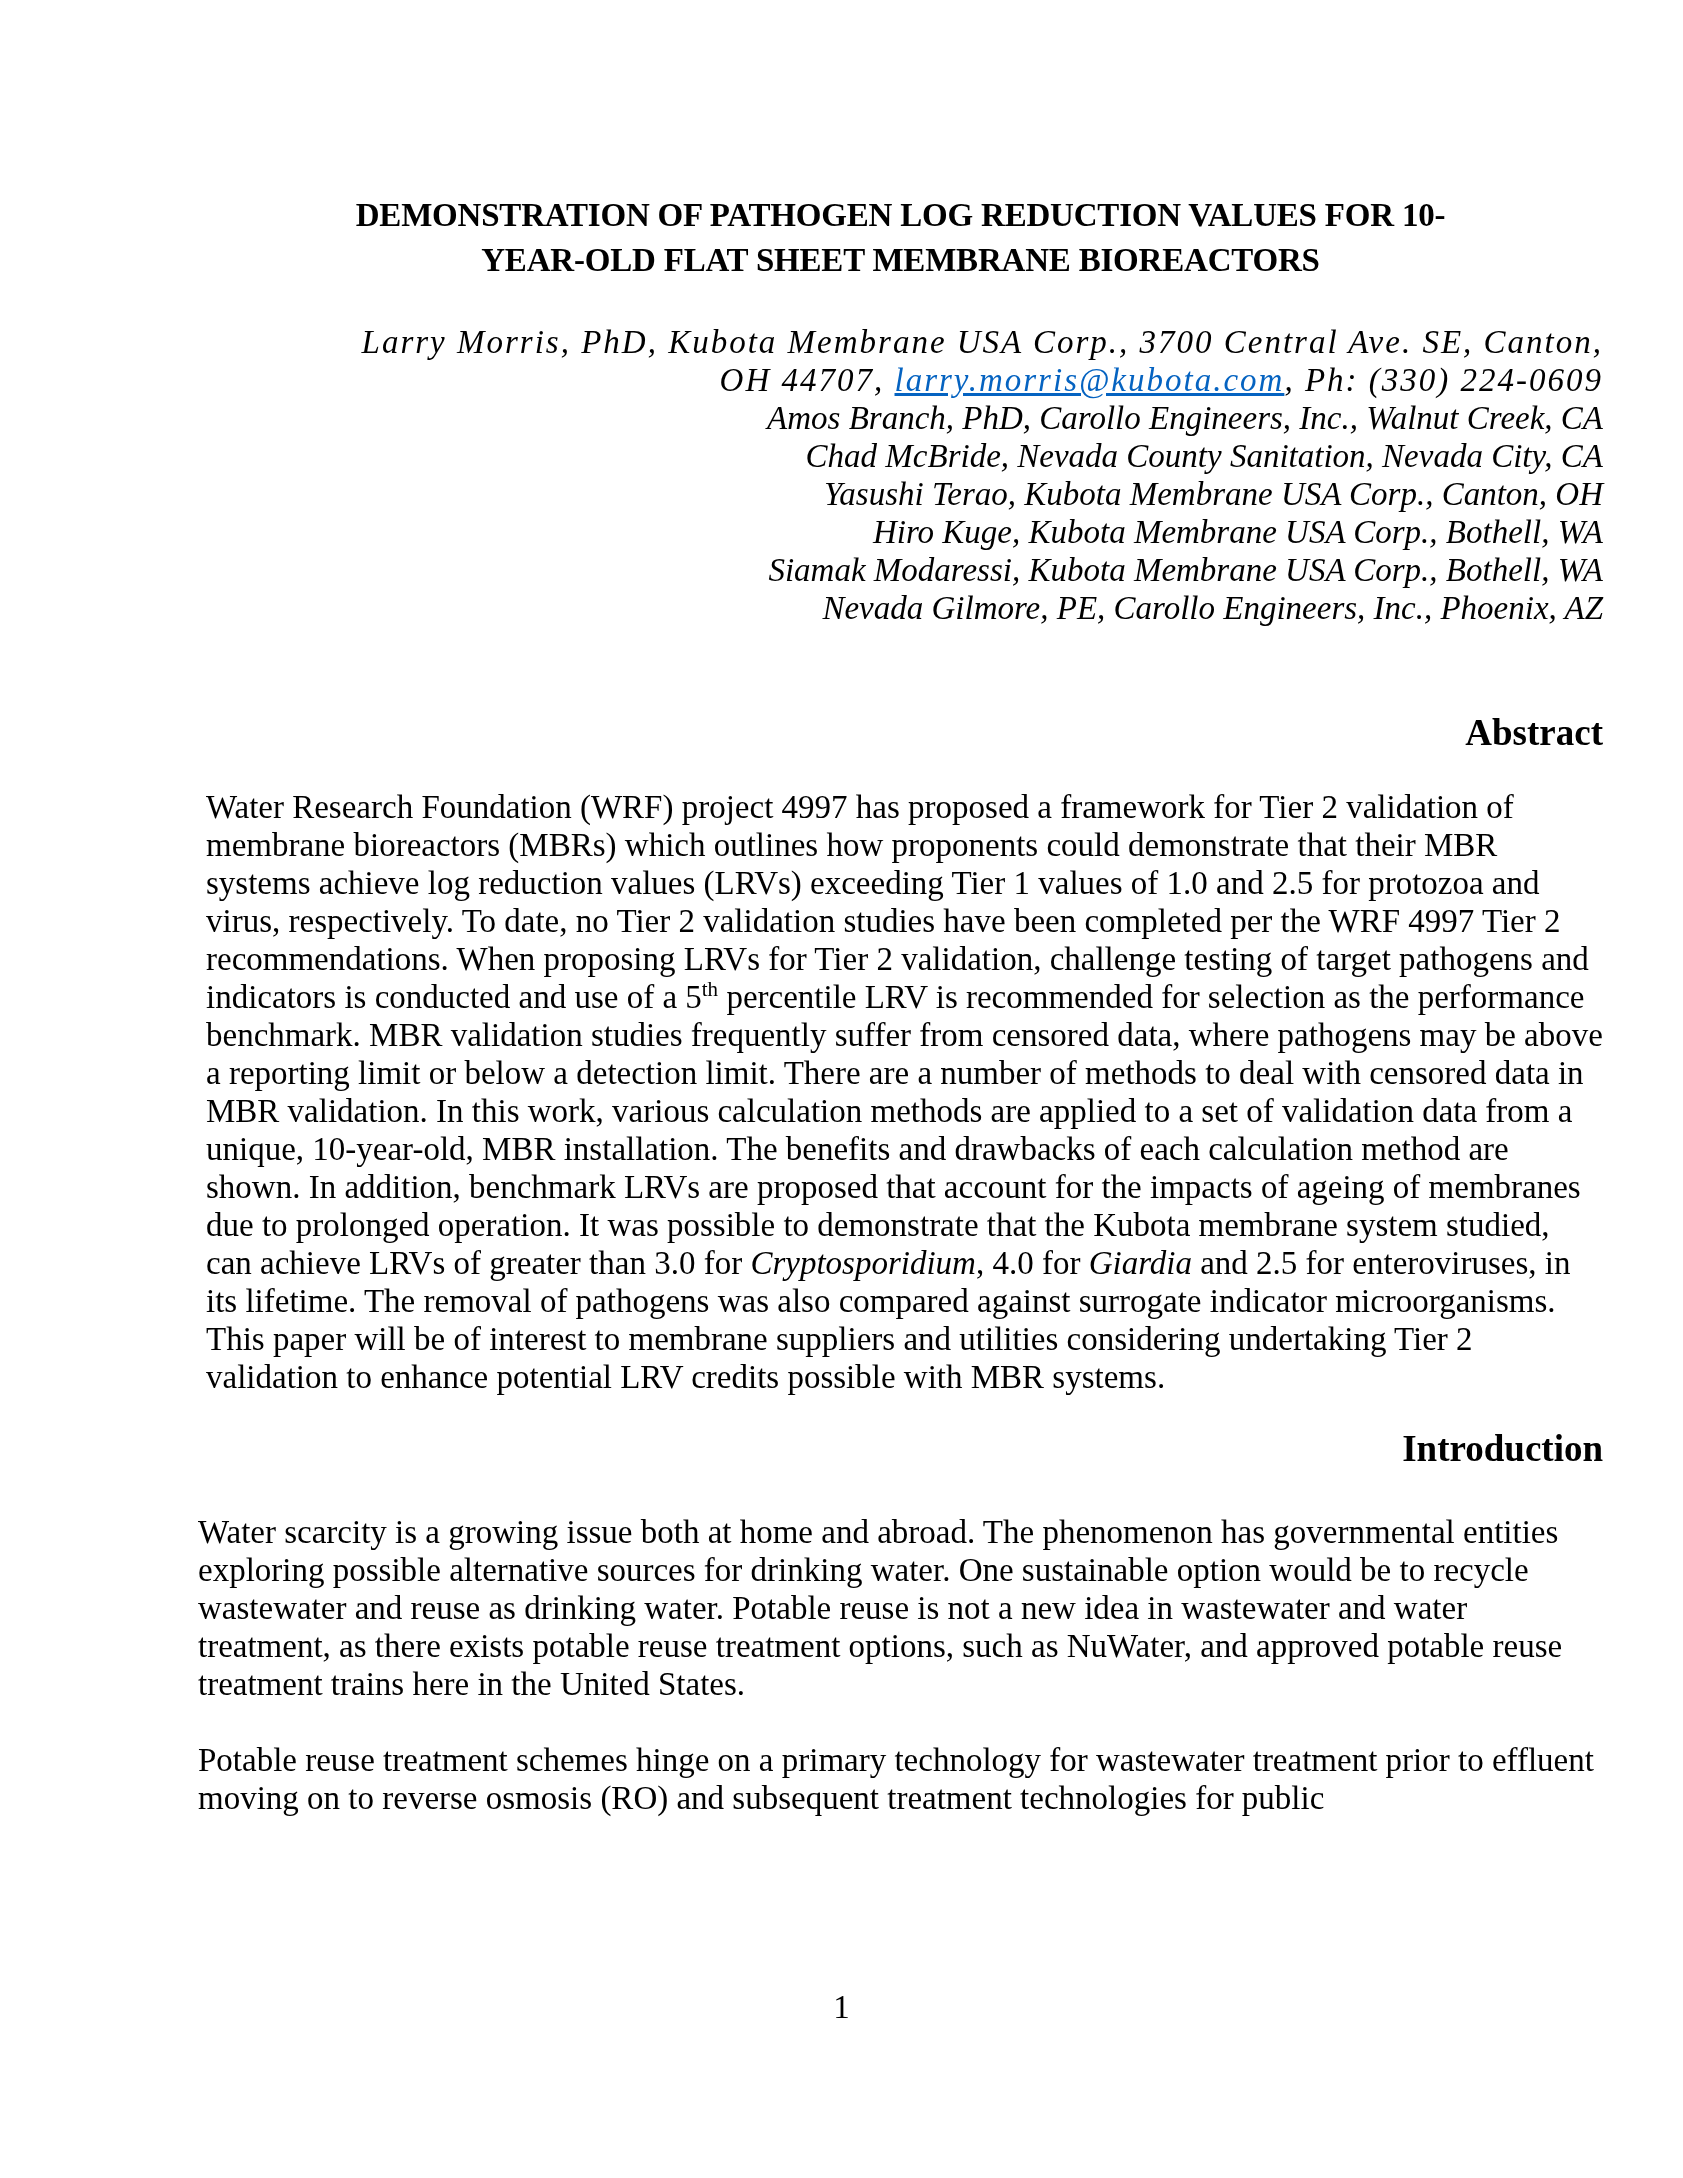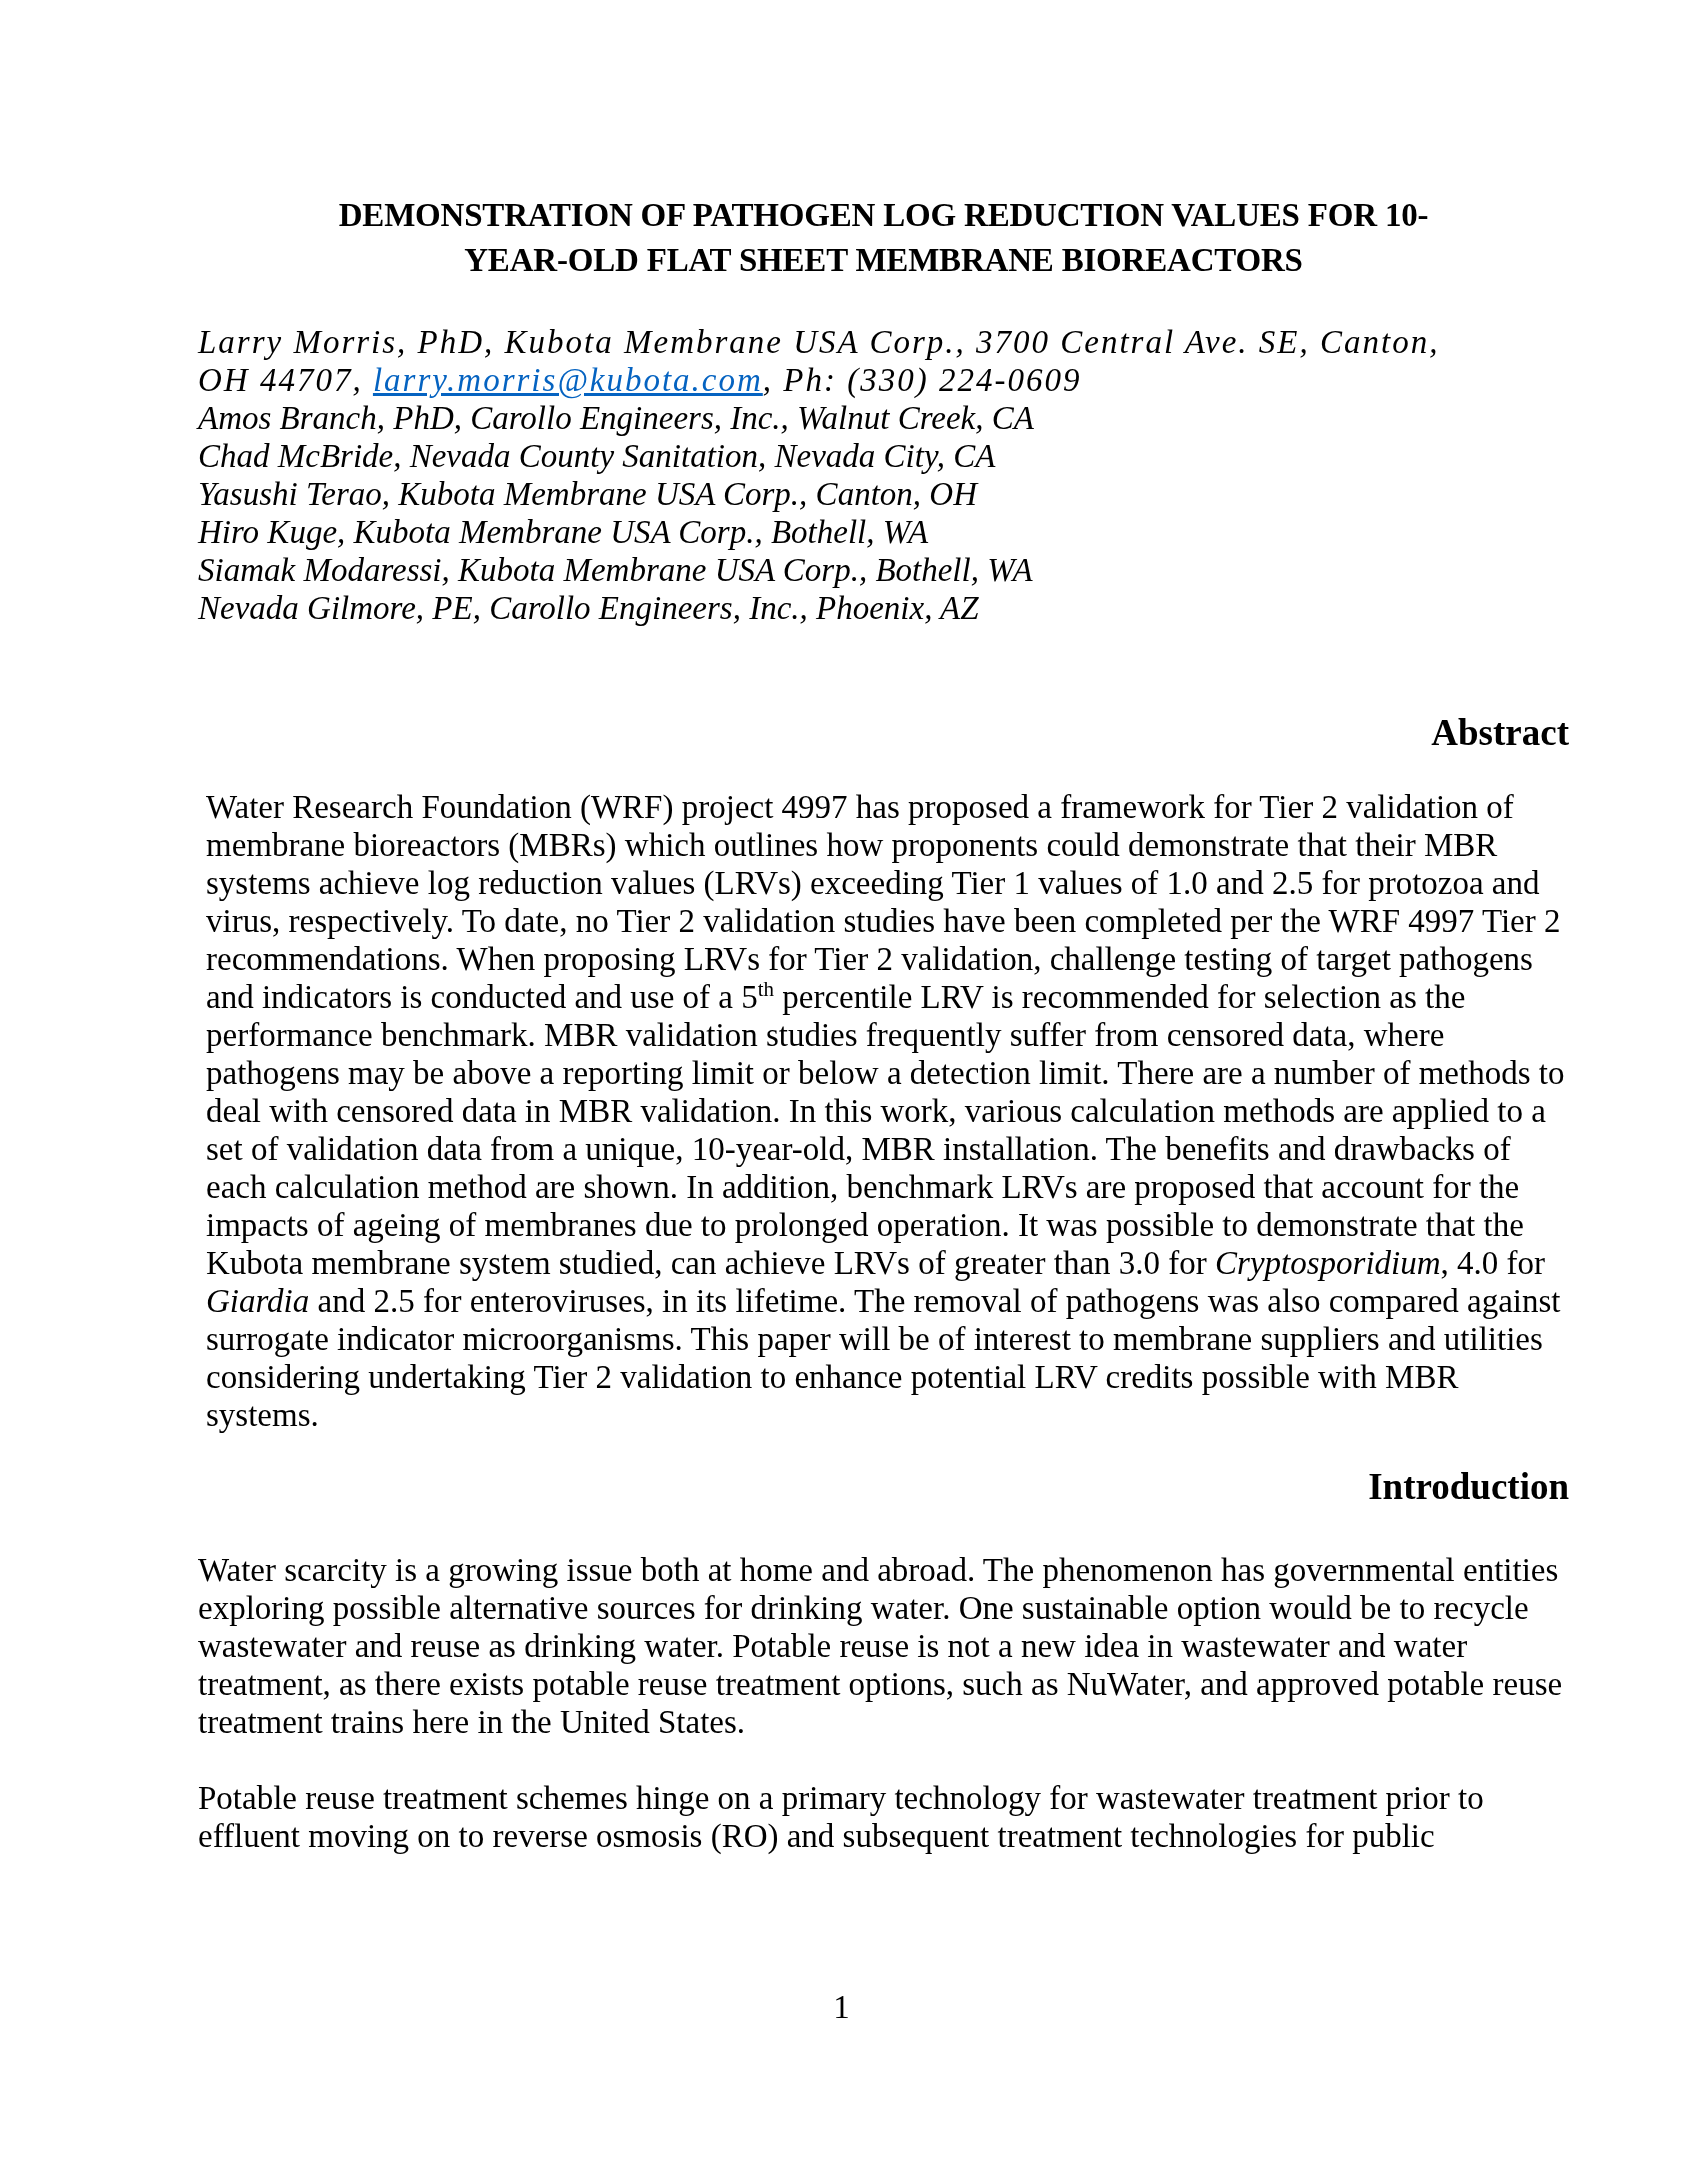--- a/index.html
+++ b/index.html
@@ -5,37 +5,37 @@
   html, body {
     margin: 0;
     padding: 0;
     background: #ffffff;
   }
   .page {
     position: relative;
     width: 1683px;
     height: 2178px;
     box-sizing: border-box;
-    padding: 193px 114px 0 198px;
+    padding: 193px 80px 0 198px;
     background: #ffffff;
     color: #000000;
     font-family: "Liberation Serif", "DejaVu Serif", serif;
     overflow: hidden;
   }
   .title {
     text-align: center;
     font-weight: bold;
     font-size: 33px;
     line-height: 45px;
     letter-spacing: -0.2px;
   }
   .title .title-line { white-space: nowrap; }
   .authors {
     margin-top: 40px;
-    text-align: left;
+    text-align: right;
     font-style: italic;
     font-size: 33px;
     line-height: 38px;
   }
   
   .authors .author-line:nth-child(1),
   .authors .author-line:nth-child(2) { letter-spacing: 2px; }
   .email-link {
     color: #0563C1;
     text-decoration: underline;

